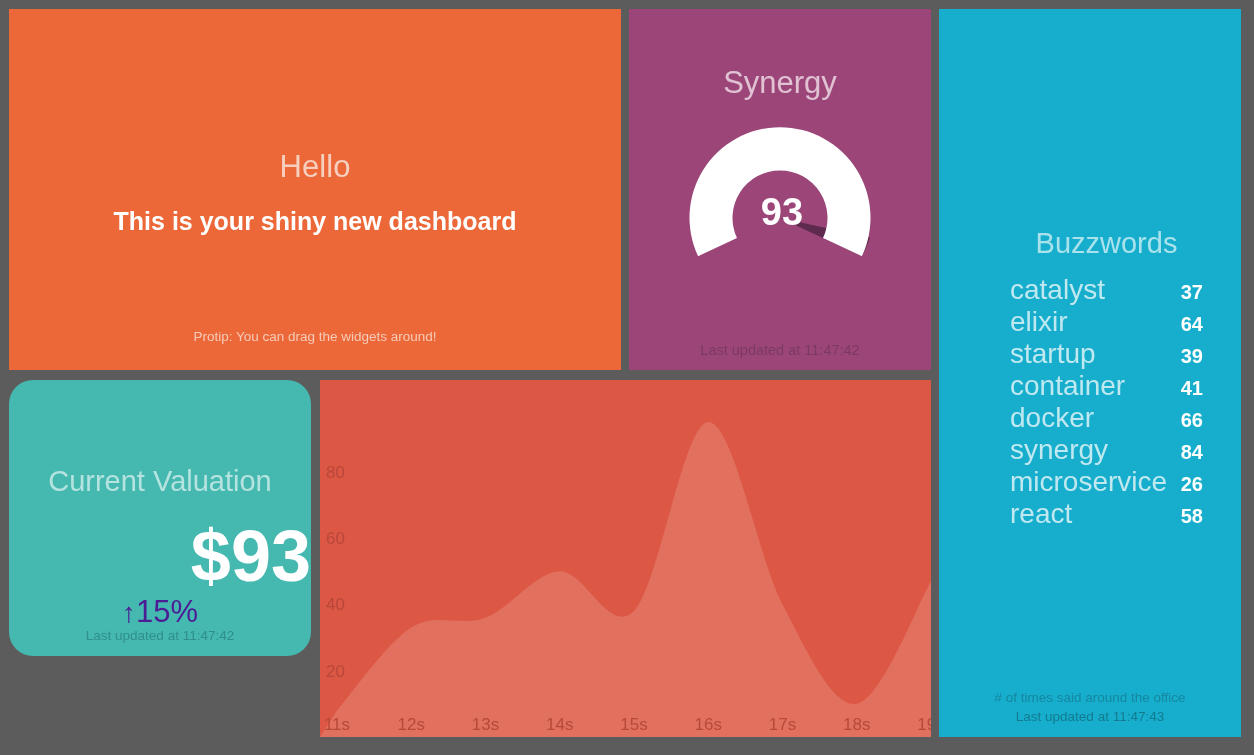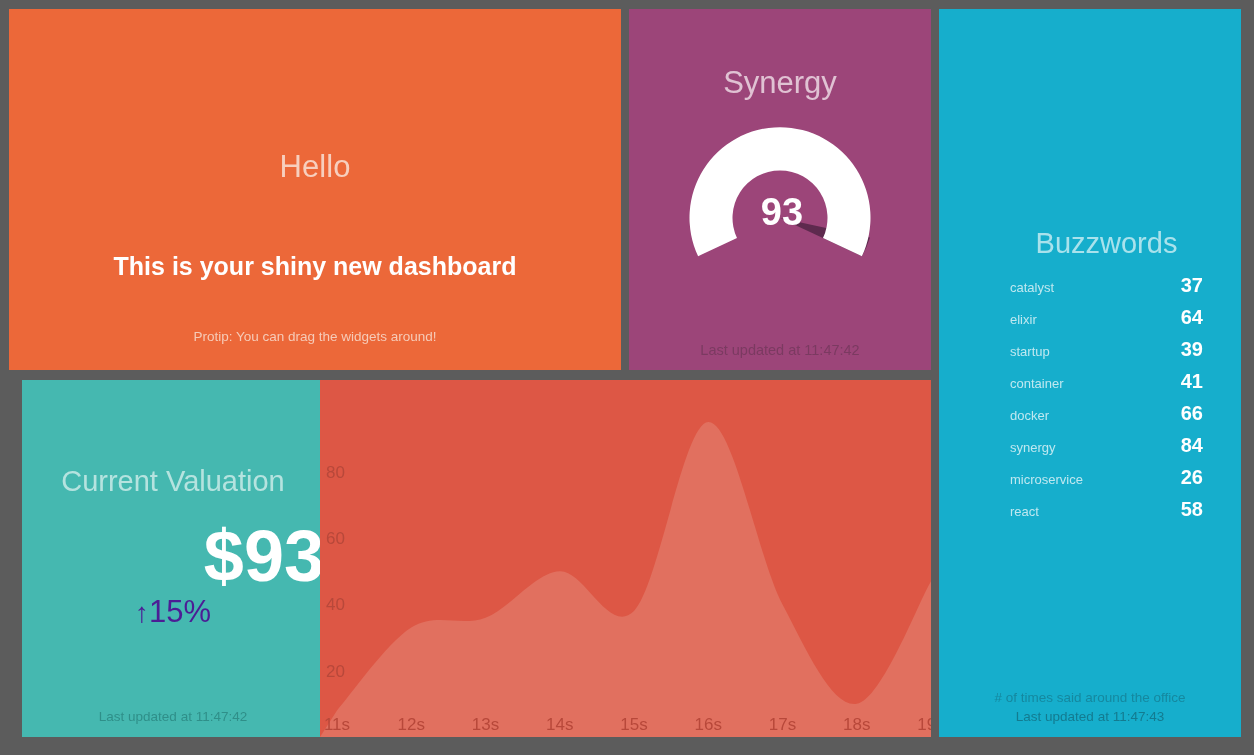--- a/index.html
+++ b/index.html
@@ -28,21 +28,20 @@
   }
 
   
   .w-hello {
     left: 9px;  top: 9px;
     width: 612px; height: 361px;
     background: #ec6839;
     display: flex;
     flex-direction: column;
     align-items: center;
-    gap: 45px;
   }
   .w-hello .hello-title {
     margin-top: 140px;
     font-size: 31px;
     font-weight: 400;
     color: #f7cfbe;
     letter-spacing: 0.1px;
   }
   .w-hello .hello-sub {
     margin-top: 22px;
@@ -115,21 +114,21 @@
     list-style: none;
     margin: 14px 38px 0 38px;
   }
   .buzz-row {
     display: flex;
     justify-content: space-between;
     align-items: baseline;
     height: 32px;
   }
   .buzz-word {
-    font-size: 13px;
+    font-size: 28px;
     font-weight: 400;
     color: #bfe8f0;
   }
   .buzz-count {
     font-size: 20px;
     font-weight: 700;
     color: #ffffff;
   }
   .w-buzz .buzz-foot {
     position: absolute;
@@ -137,23 +136,24 @@
     left: 0; right: 0;
     text-align: center;
     line-height: 1.45;
     font-size: 13.5px;
     color: #15889f;
   }
   .w-buzz .buzz-foot .ln2 { color: #137b90; }
 
   
   .w-valuation {
-    left: 22px; top: 380px;
-    width: 302px; height: 357px;
+    left: 9px; top: 380px;
+    width: 302px; height: 276px;
     background: #45b8b0;
+    border-radius: 24px;
   }
   .w-valuation .val-title {
     text-align: center;
     margin-top: 85px;
     font-size: 29px;
     font-weight: 400;
     color: #b5e3df;
   }
   .w-valuation .val-big {
     text-align: right;

